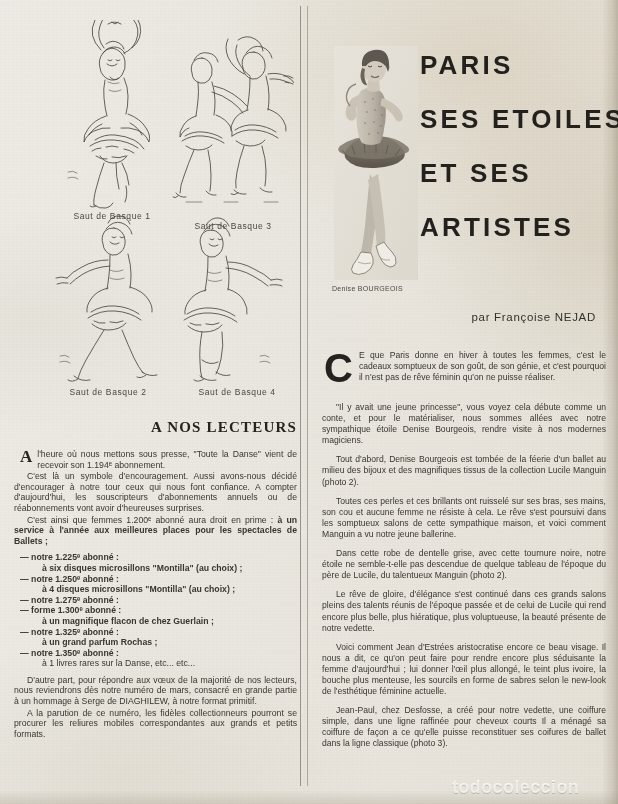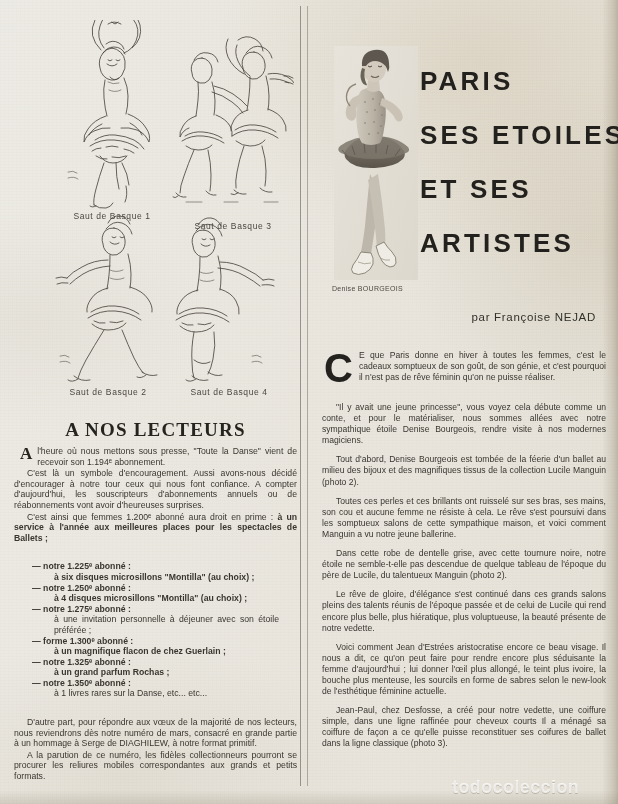--- a/index.html
+++ b/index.html
@@ -47,53 +47,53 @@
   .plates{position:relative;width:283px;height:405px;}
   .plate{position:absolute;}
   .plate svg{display:block;}
   .plate .cap{
     text-align:center;font-size:8.5px;color:#4a473f;letter-spacing:.6px;
     margin-top:1px;font-family:"Liberation Sans",sans-serif;
   }
   .p1{left:42px;top:12px;}
   .p2{left:158px;top:22px;}
   .p3{left:30px;top:200px;}
-  .p4{left:154px;top:200px;}
+  .p4{left:162px;top:200px;}
 
   
   .lecteurs-title{
-    text-align:center;font-family:"Liberation Serif",serif;font-weight:bold;
-    font-size:19px;letter-spacing:1.2px;color:#26241f;margin:6px 0 5px;
+    text-align:right;font-family:"Liberation Serif",serif;font-weight:bold;
+    font-size:15px;letter-spacing:1.2px;color:#26241f;margin:6px 0 13px;
   }
   .lec-body{font-size:8.7px;line-height:10.6px;color:#39362f;text-align:justify;}
   .lec-body p{margin:0 0 1px;text-indent:13px;}
   .lec-body p.noind{text-indent:0;}
   .dropA{
     float:left;font-family:"Liberation Serif",serif;font-size:17px;line-height:13px;
     font-weight:bold;margin:1px 5px 0 6px;color:#26241f;
   }
-  ul.prime{list-style:none;margin:18px;padding:0;}
+  ul.prime{list-style:none;margin:6px;padding:0;}
   ul.prime li{margin:0;}
   .dash-line{padding-left:12px;text-indent:-12px;font-weight:bold;}
   .sub-line{padding-left:22px;}
   .b{font-weight:bold;}
   .lead-line{text-indent:13px;}
   .lead-line .b{font-weight:bold;}
 
   
   .head-area{position:relative;height:292px;}
   .photo{
     position:absolute;left:16px;top:38px;width:84px;height:234px;
   }
   .photo svg{display:block;}
   .photo-cap{
     position:absolute;left:14px;top:277px;font-size:7px;color:#4d4a42;letter-spacing:.3px;
   }
   .bigtitle{
-    position:absolute;left:102px;top:46px;width:188px;
+    position:absolute;left:102px;top:30px;width:188px;
     font-family:"Liberation Sans",sans-serif;font-weight:bold;
     font-size:26px;line-height:54px;letter-spacing:3.2px;color:#23211d;
   }
   .bigtitle div{white-space:nowrap;}
   .byline{
     position:absolute;right:10px;top:303px;font-size:11.5px;color:#32302a;letter-spacing:.7px;
   }
   .art-body{
     position:absolute;left:4px;top:342px;width:284px;
     font-size:8.6px;line-height:11.1px;color:#383630;text-align:justify;
@@ -294,21 +294,20 @@
       <li>
         <div class="dash-line">— notre 1.225ᵉ abonné :</div>
         <div class="sub-line b">à six disques microsillons "Montilla" (au choix) ;</div>
       </li>
       <li>
         <div class="dash-line">— notre 1.250ᵉ abonné :</div>
         <div class="sub-line b">à 4 disques microsillons "Montilla" (au choix) ;</div>
       </li>
       <li>
         <div class="dash-line">— notre 1.275ᵉ abonné :</div>
-        <div class="sub-line">à une invitation personnelle à déjeuner avec son étoile préférée ;</div>
       </li>
       <li>
         <div class="dash-line">— forme 1.300ᵉ abonné :</div>
         <div class="sub-line b">à un magnifique flacon de chez Guerlain ;</div>
       </li>
       <li>
         <div class="dash-line">— notre 1.325ᵉ abonné :</div>
         <div class="sub-line b">à un grand parfum Rochas ;</div>
       </li>
       <li>

